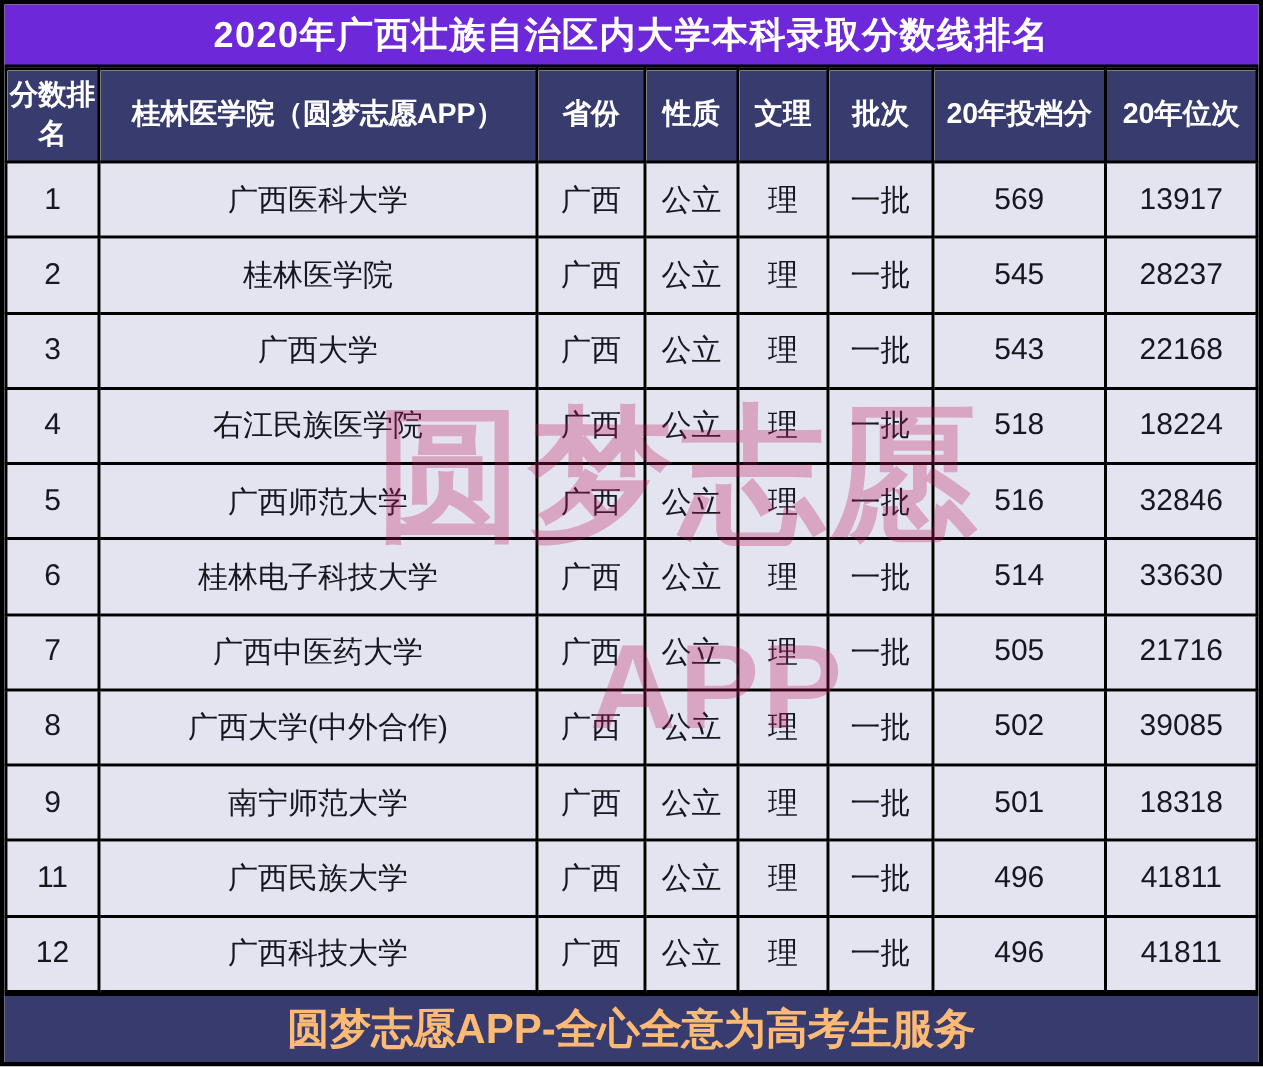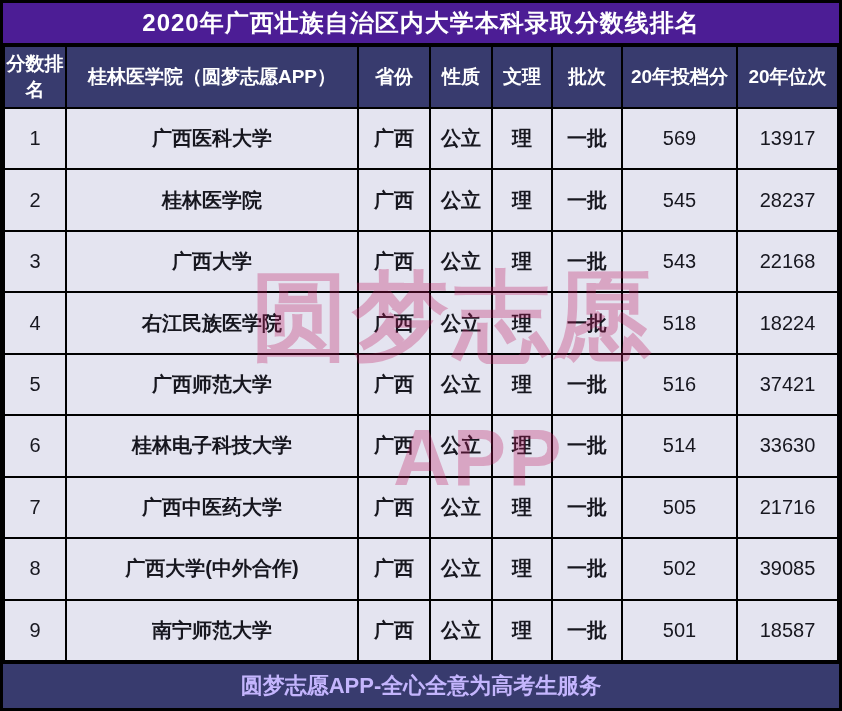--- a/index.html
+++ b/index.html
@@ -3,45 +3,45 @@
 <meta charset="utf-8">
 <style>
   html,body{margin:0;padding:0;background:#ffffff;}
   .screen{
     width:842px;height:711px;box-sizing:border-box;
     border:3px solid #000;background:#fff;position:relative;
     display:flex;flex-direction:column;overflow:hidden;
     font-family:"Liberation Sans","DejaVu Sans",sans-serif;
   }
   .title-bar{
-    flex:0 0 40px;height:40px;background:#4c1d95;border-bottom:2px solid #000;
+    flex:0 0 40px;height:40px;background:#6d28d9;border-bottom:2px solid #000;
     display:flex;align-items:center;justify-content:center;
   }
   .title-bar .title-text{color:#fff;font-size:24px;font-weight:700;letter-spacing:1px;}
   .data-table{
     width:100%;flex:1 1 auto;border-collapse:collapse;table-layout:fixed;
   }
   .data-table th,.data-table td{
     border:2px solid #000;text-align:center;vertical-align:middle;
     padding:0;overflow:hidden;
   }
   .data-table thead tr{height:62px;margin-left:31px;}
   .data-table th{
     background:#383b6e;color:#ffffff;font-size:19px;font-weight:700;line-height:1.35;
   }
   .data-table td{
     background:#e4e4f0;color:#17171f;font-size:20px;
   }
-  .data-table td.zh{font-weight:700;}
+  .data-table td.zh{font-weight:400;}
   .data-table td.num{font-weight:400;}
   .footer-bar{
     flex:0 0 44px;height:44px;background:#383b6e;border-top:2px solid #000;
     display:flex;align-items:center;justify-content:center;
   }
-  .footer-bar .footer-text{color:#c4b5fd;font-size:22px;font-weight:700;}
+  .footer-bar .footer-text{color:#fdba74;font-size:28px;font-weight:700;}
   .wm{
     position:absolute;z-index:5;pointer-events:none;white-space:nowrap;
     color:#be185d;font-weight:700;opacity:0.30;
   }
   .wm-main{top:250px;left:248px;font-size:97px;letter-spacing:4px;}
   .wm-app{top:409px;left:390px;font-size:80px;letter-spacing:2px;}
 </style>
 </head>
 <body>
 
@@ -116,21 +116,21 @@
           <td class="num">18224</td>
         </tr>
         <tr>
           <td class="num">5</td>
           <td class="zh">广西师范大学</td>
           <td class="zh">广西</td>
           <td class="zh">公立</td>
           <td class="zh">理</td>
           <td class="zh">一批</td>
           <td class="num">516</td>
-          <td class="num">37421</td>
+          <td class="num">32846</td>
         </tr>
         <tr>
           <td class="num">6</td>
           <td class="zh">桂林电子科技大学</td>
           <td class="zh">广西</td>
           <td class="zh">公立</td>
           <td class="zh">理</td>
           <td class="zh">一批</td>
           <td class="num">514</td>
           <td class="num">33630</td>
@@ -156,21 +156,41 @@
           <td class="num">39085</td>
         </tr>
         <tr>
           <td class="num">9</td>
           <td class="zh">南宁师范大学</td>
           <td class="zh">广西</td>
           <td class="zh">公立</td>
           <td class="zh">理</td>
           <td class="zh">一批</td>
           <td class="num">501</td>
-          <td class="num">18587</td>
+          <td class="num">18318</td>
+        </tr>
+        <tr>
+          <td class="num">11</td>
+          <td class="zh">广西民族大学</td>
+          <td class="zh">广西</td>
+          <td class="zh">公立</td>
+          <td class="zh">理</td>
+          <td class="zh">一批</td>
+          <td class="num">496</td>
+          <td class="num">41811</td>
+        </tr>
+        <tr>
+          <td class="num">12</td>
+          <td class="zh">广西科技大学</td>
+          <td class="zh">广西</td>
+          <td class="zh">公立</td>
+          <td class="zh">理</td>
+          <td class="zh">一批</td>
+          <td class="num">496</td>
+          <td class="num">41811</td>
         </tr>
       </tbody>
   </table>
 
   <div class="footer-bar">
     <span class="footer-text">圆梦志愿APP-全心全意为高考生服务</span>
   </div>
 
   <div class="wm wm-main">圆梦志愿</div>
   <div class="wm wm-app">APP</div>

